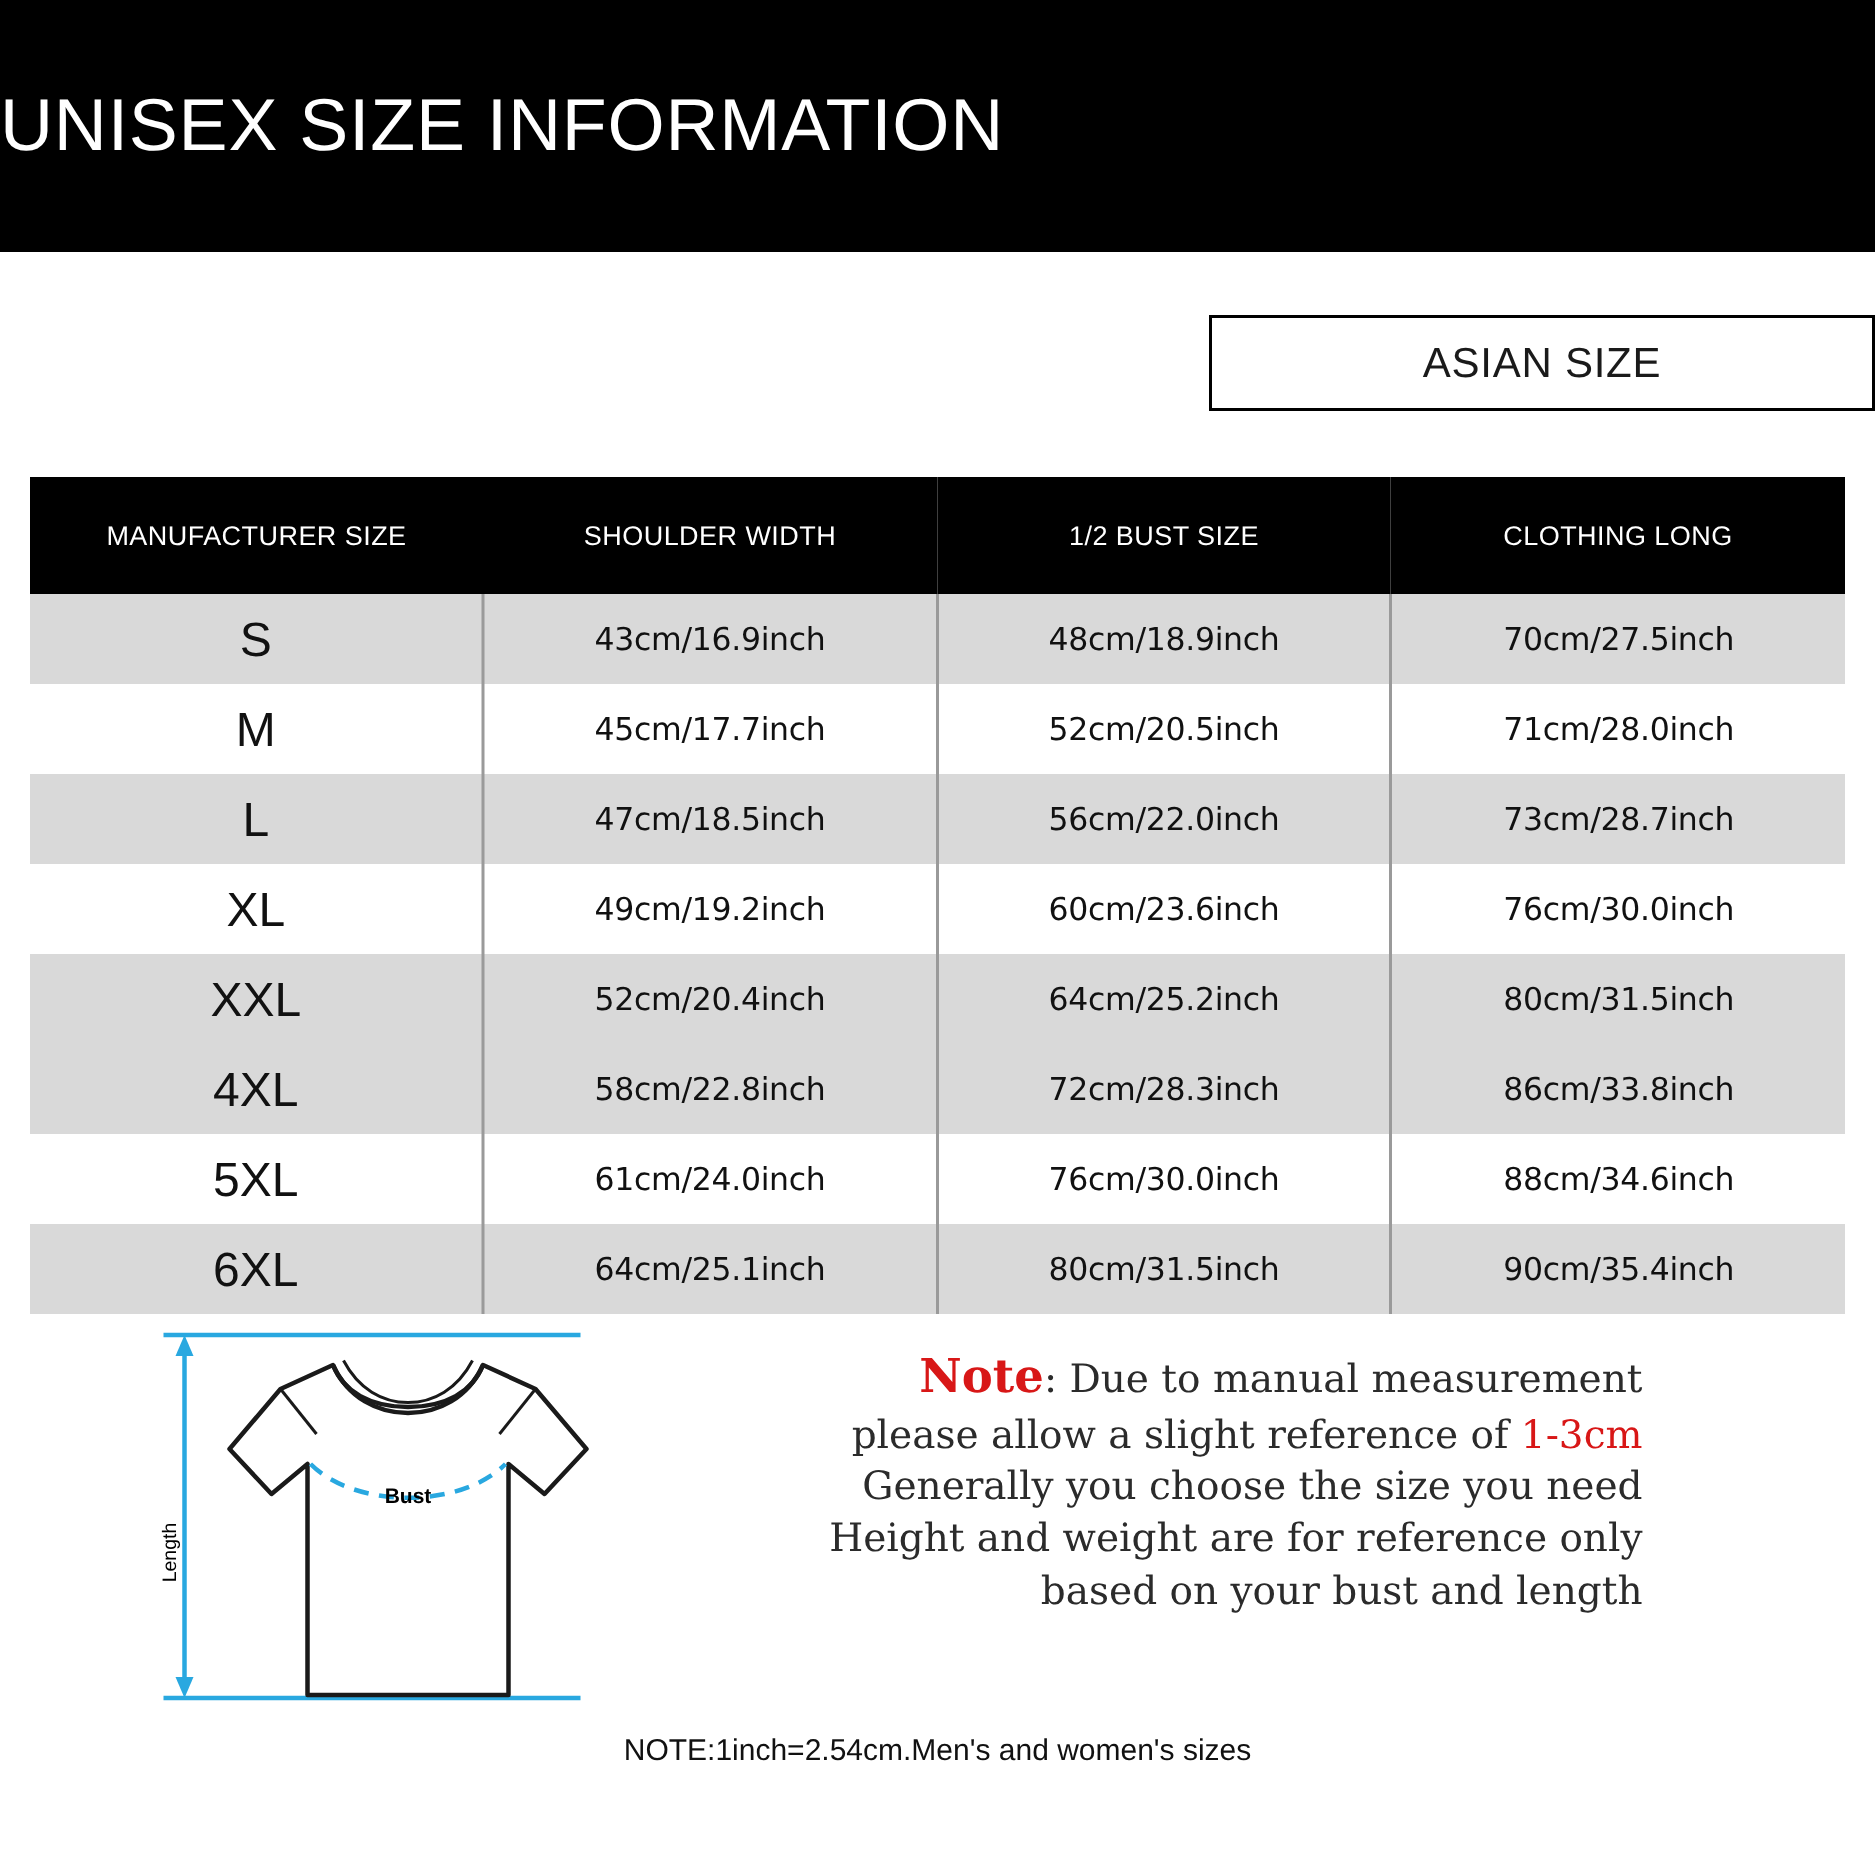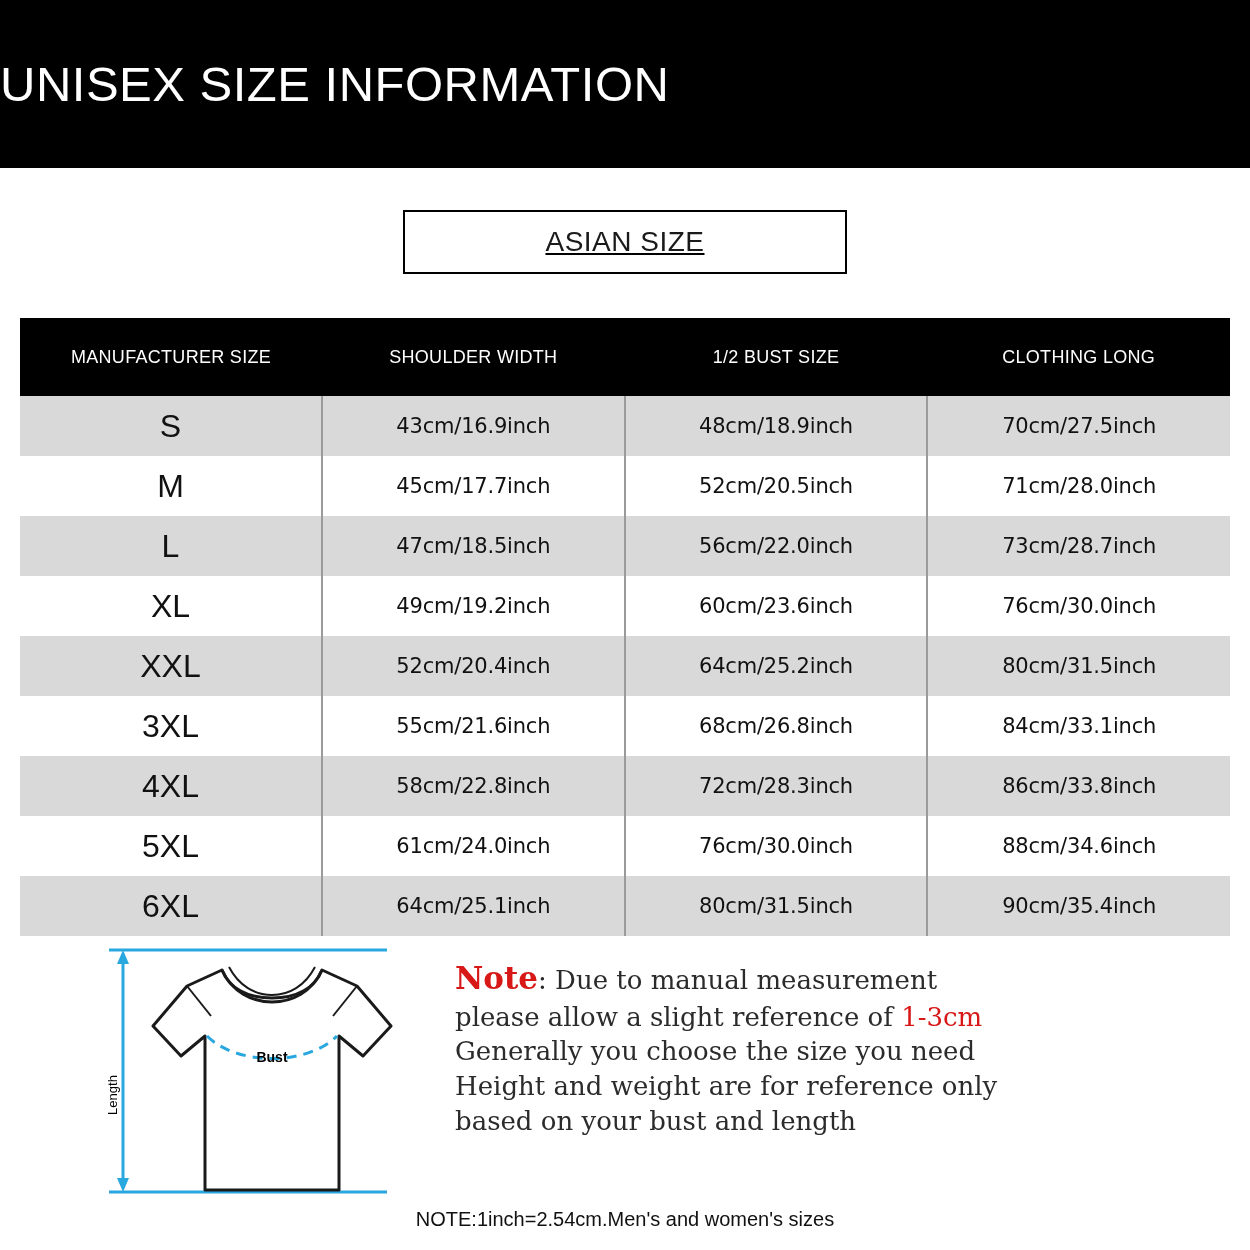--- a/index.html
+++ b/index.html
@@ -28,24 +28,23 @@
     color: #ffffff;
     font-size: 49px;
     font-weight: 400;
     letter-spacing: 0.5px;
     font-family: "Liberation Sans", sans-serif;
   }
 
   
   .subtitle-wrap {
     display: flex;
-    justify-content: center;
+    justify-content: flex-end;
     align-items: center;
     margin-top: 42px;
-    text-decoration: underline;
   }
   .subtitle-box {
     width: 440px;
     height: 60px;
     border: 2px solid #000000;
     display: flex;
     align-items: center;
     justify-content: center;
   }
   .subtitle-text {
@@ -112,38 +111,38 @@
     left: 87px;
     top: 0;
     width: 400px;
     height: 260px;
   }
   .note-block {
     position: absolute;
     left: 455px;
     top: 18px;
     width: 640px;
-    text-align: left;
+    text-align: right;
     font-family: "DejaVu Serif", serif;
     font-size: 26px;
     color: #2b2b2b;
     line-height: 1.34;
   }
   .note-block .note-word {
     color: #d81717;
     font-size: 31px;
     font-weight: 700;
   }
   .note-block .hl {
     color: #d81717;
   }
   .footer-note {
     position: absolute;
     left: 0;
-    top: 1208px;
+    top: 1156px;
     width: 1250px;
     text-align: center;
     font-size: 20px;
     color: #111111;
     font-family: "Liberation Sans", sans-serif;
   }
   .length-label {
     font-size: 13px;
     fill: #000000;
     font-family: "Liberation Sans", sans-serif;
@@ -201,26 +200,20 @@
         <td class="size-label">XL</td>
         <td class="cell-shoulder">49cm/19.2inch</td>
         <td class="cell-bust">60cm/23.6inch</td>
         <td class="cell-length">76cm/30.0inch</td>
       </tr>
       <tr class="row-odd">
         <td class="size-label">XXL</td>
         <td class="cell-shoulder">52cm/20.4inch</td>
         <td class="cell-bust">64cm/25.2inch</td>
         <td class="cell-length">80cm/31.5inch</td>
-      </tr>
-      <tr class="row-even">
-        <td class="size-label">3XL</td>
-        <td class="cell-shoulder">55cm/21.6inch</td>
-        <td class="cell-bust">68cm/26.8inch</td>
-        <td class="cell-length">84cm/33.1inch</td>
       </tr>
       <tr class="row-odd">
         <td class="size-label">4XL</td>
         <td class="cell-shoulder">58cm/22.8inch</td>
         <td class="cell-bust">72cm/28.3inch</td>
         <td class="cell-length">86cm/33.8inch</td>
       </tr>
       <tr class="row-even">
         <td class="size-label">5XL</td>
         <td class="cell-shoulder">61cm/24.0inch</td>

